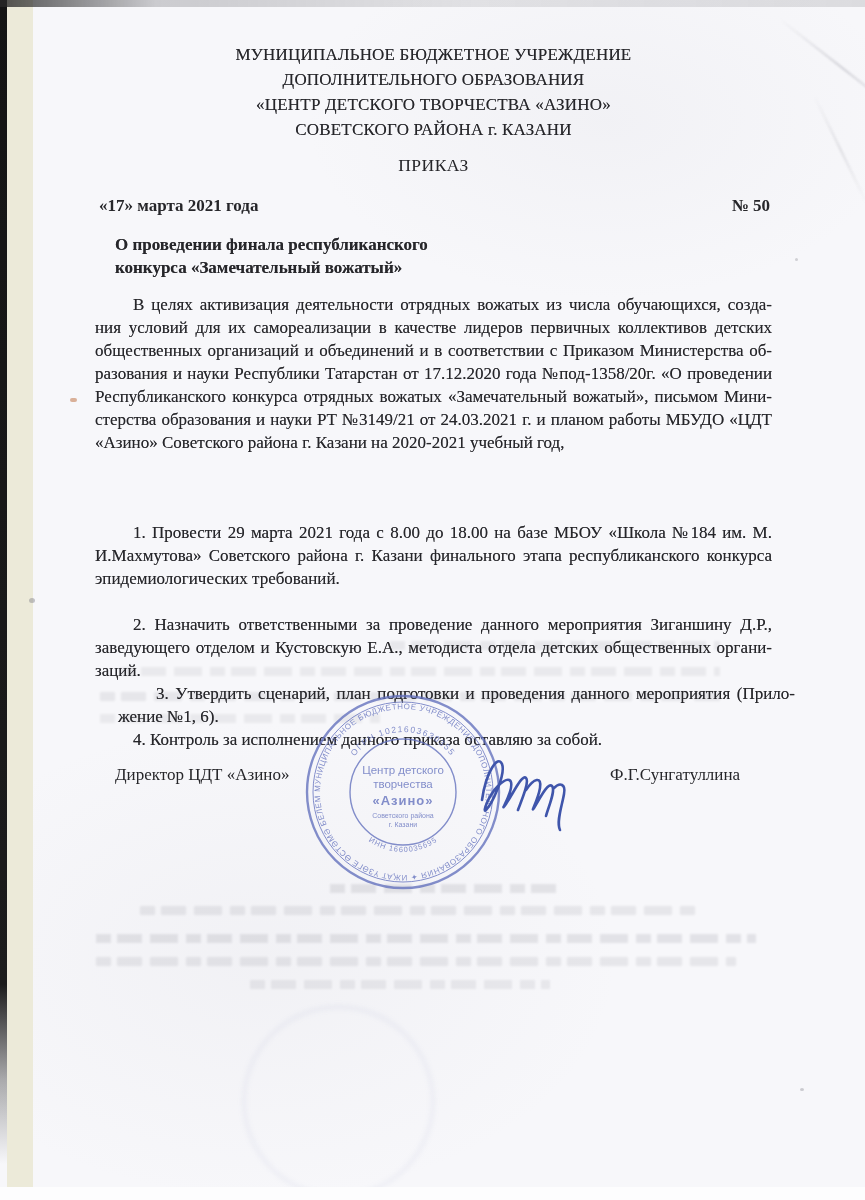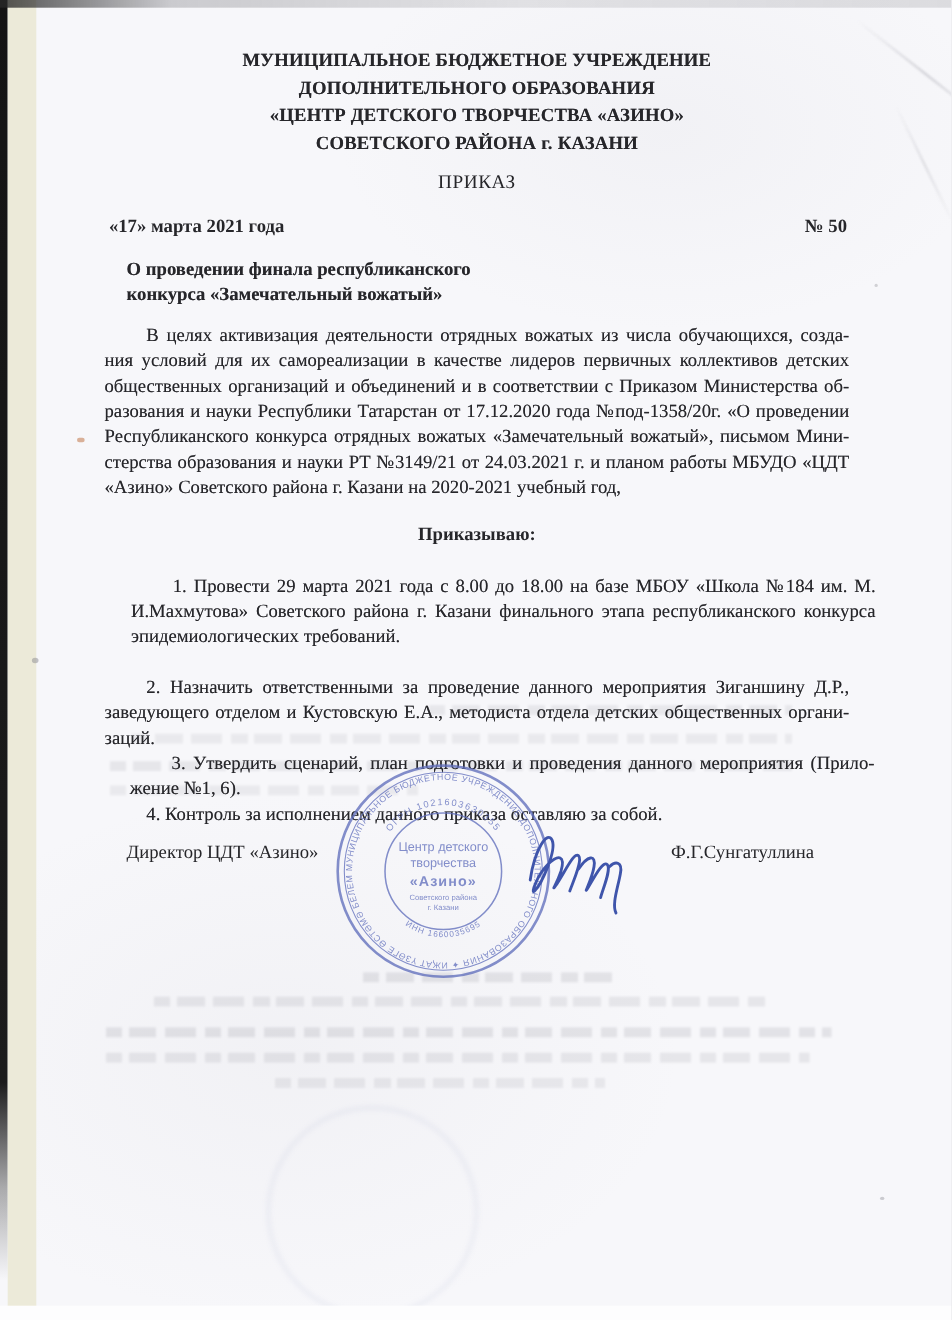--- a/index.html
+++ b/index.html
@@ -16,29 +16,29 @@
   .edge-black{position:absolute;left:0;top:0;width:7px;height:100%;
     background:linear-gradient(#141414 0%,#1c1c1c 82%,rgba(28,28,28,.35) 90%,rgba(28,28,28,0) 97%);}
   .edge-cream{position:absolute;left:7px;top:0;width:26px;height:100%;background:#ecead9;}
   .edge-top{position:absolute;left:0;top:0;width:100%;height:7px;background:linear-gradient(to right,rgba(40,40,40,.8),rgba(120,120,125,.35) 18%,rgba(150,150,155,.22) 55%,rgba(150,150,155,.28));filter:blur(.4px);}
   .edge-bottom{position:absolute;left:0;bottom:0;width:100%;height:13px;background:#fdfdfe;}
   .crease{position:absolute;left:780px;top:18px;width:160px;height:2px;background:linear-gradient(to right,transparent,rgba(160,160,170,.45),transparent);transform:rotate(38deg);transform-origin:left top;filter:blur(1px);}
   .crease2{position:absolute;left:815px;top:95px;width:120px;height:2px;background:linear-gradient(to right,transparent,rgba(170,170,178,.35),transparent);transform:rotate(64deg);transform-origin:left top;filter:blur(1.2px);}
 
   
   .col{position:absolute;left:95px;width:677px;}
-  .org{top:42px;text-align:center;font-weight:bold;font-size:17px;line-height:25px;letter-spacing:.2px;}
+  .org{top:42px;text-align:center;font-weight:normal;font-size:17px;line-height:25px;letter-spacing:.2px;}
   .doctype{top:155px;text-align:center;font-weight:normal;font-size:17.5px;letter-spacing:.5px;}
   .daterow{top:196px;height:23px;font-weight:bold;font-size:17px;}
   .daterow .d{margin-left:4px;}
   .daterow .n{position:absolute;right:2px;top:0;}
   .subject{top:233px;font-weight:bold;font-size:17px;line-height:23px;padding-left:20px;}
   .preamble{top:293px;}
   .orderword{top:476px;text-align:center;font-weight:bold;font-size:17px;}
-  .itm1{top:521px;margin-left:24px;} .itm2{top:613px;} .itm3{top:682px;margin-left:23px;} .itm4{top:728px;}
+  .itm1{top:521px;} .itm2{top:613px;} .itm3{top:682px;margin-left:23px;} .itm4{top:728px;}
   .bodytxt div{font-size:17px;line-height:23px;}
   .jl{text-align:justify;text-align-last:justify;}
   .ll{text-align:left;}
   .ind{text-indent:38px;}
   .scan .bodytxt div, .scan .org, .scan .subject{text-shadow:0 0 .5px rgba(35,35,40,.55);}
 
   .sigrow{top:765px;height:24px;font-size:17px;}
   .sigrow .t{margin-left:20px;}
   .sigrow .name{position:absolute;left:515px;top:0;}
 
@@ -101,21 +101,20 @@
   <div class="col preamble bodytxt">
     <div class="jl ind">В целях активизация деятельности отрядных вожатых из числа обучающихся, созда-</div>
     <div class="jl">ния условий для их самореализации в качестве лидеров первичных коллективов детских</div>
     <div class="jl">общественных организаций и объединений и в соответствии с Приказом Министерства об-</div>
     <div class="jl">разования и науки Республики Татарстан от 17.12.2020 года №под-1358/20г. «О проведении</div>
     <div class="jl">Республиканского конкурса отрядных вожатых «Замечательный вожатый», письмом Мини-</div>
     <div class="jl">стерства образования и науки РТ №3149/21 от 24.03.2021 г. и планом работы МБУДО «ЦДТ</div>
     <div class="ll">«Азино» Советского района г. Казани на 2020-2021 учебный год,</div>
   </div>
 
-  <div class="col orderword">Приказываю:</div>
 
   <div class="col itm1 bodytxt">
     <div class="jl ind">1. Провести 29 марта 2021 года с 8.00 до 18.00 на базе МБОУ «Школа №184 им. М.</div>
     <div class="jl">И.Махмутова» Советского района г. Казани финального этапа республиканского конкурса</div>
     <div class="ll">эпидемиологических требований.</div>
   </div>
   <div class="col itm2 bodytxt">
     <div class="jl ind">2. Назначить ответственными за проведение данного мероприятия Зиганшину Д.Р.,</div>
     <div class="jl">заведующего отделом и Кустовскую Е.А., методиста отдела детских общественных органи-</div>
     <div class="ll">заций.</div>

